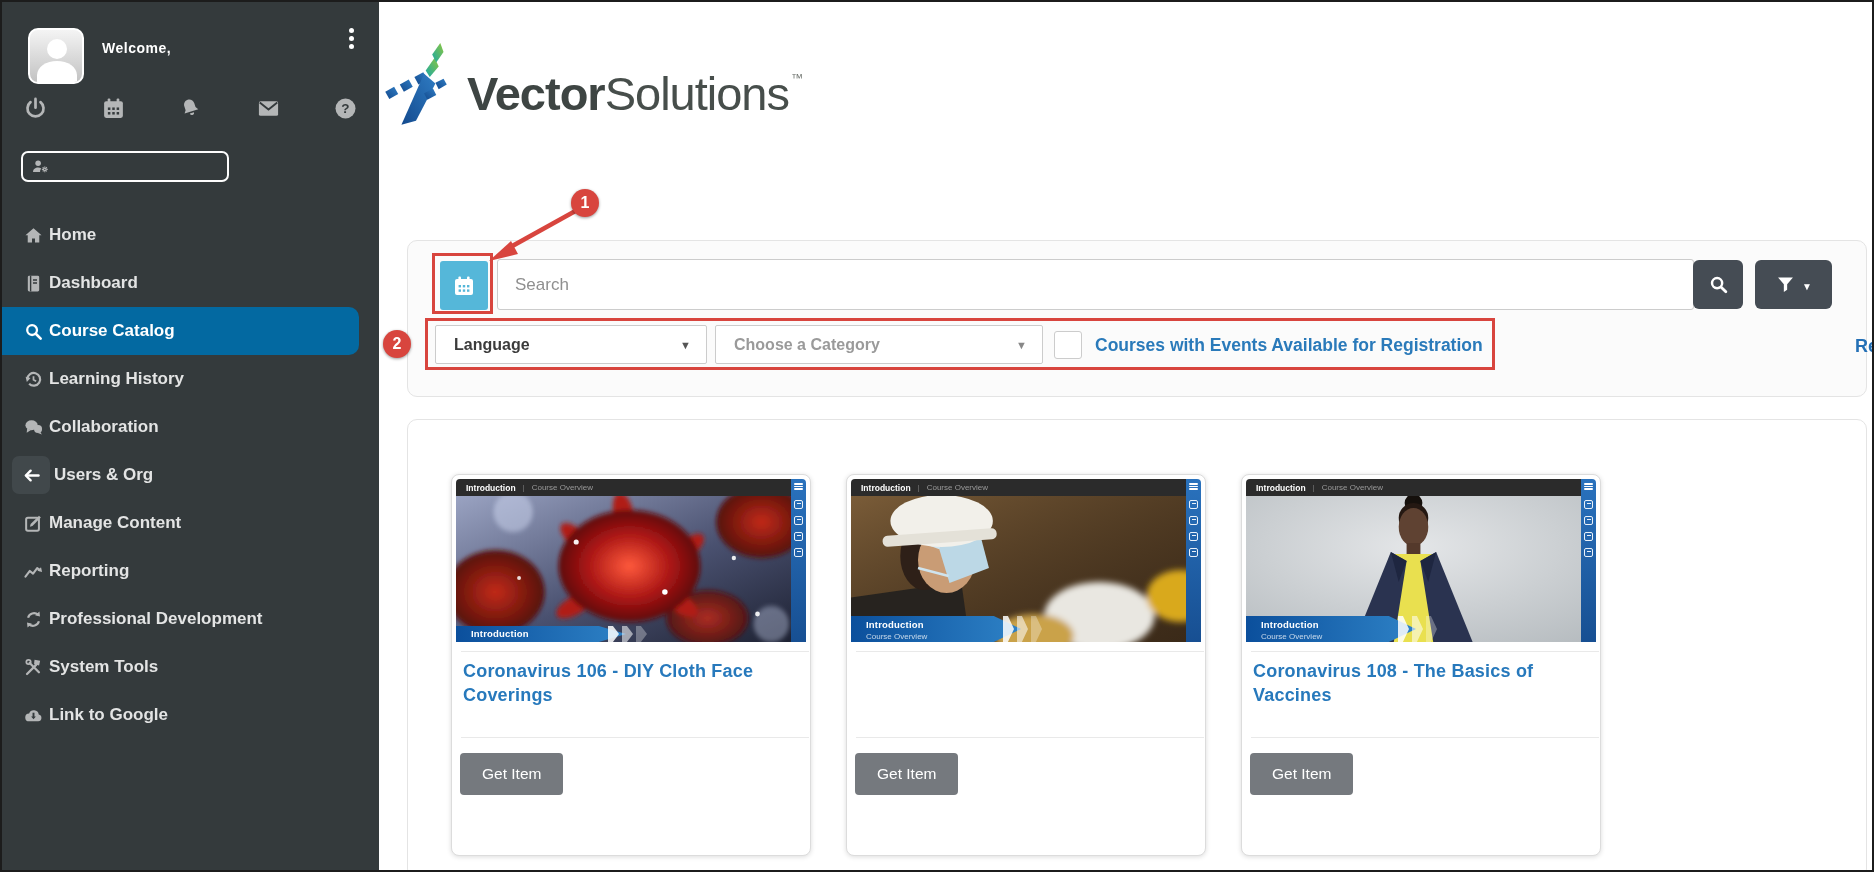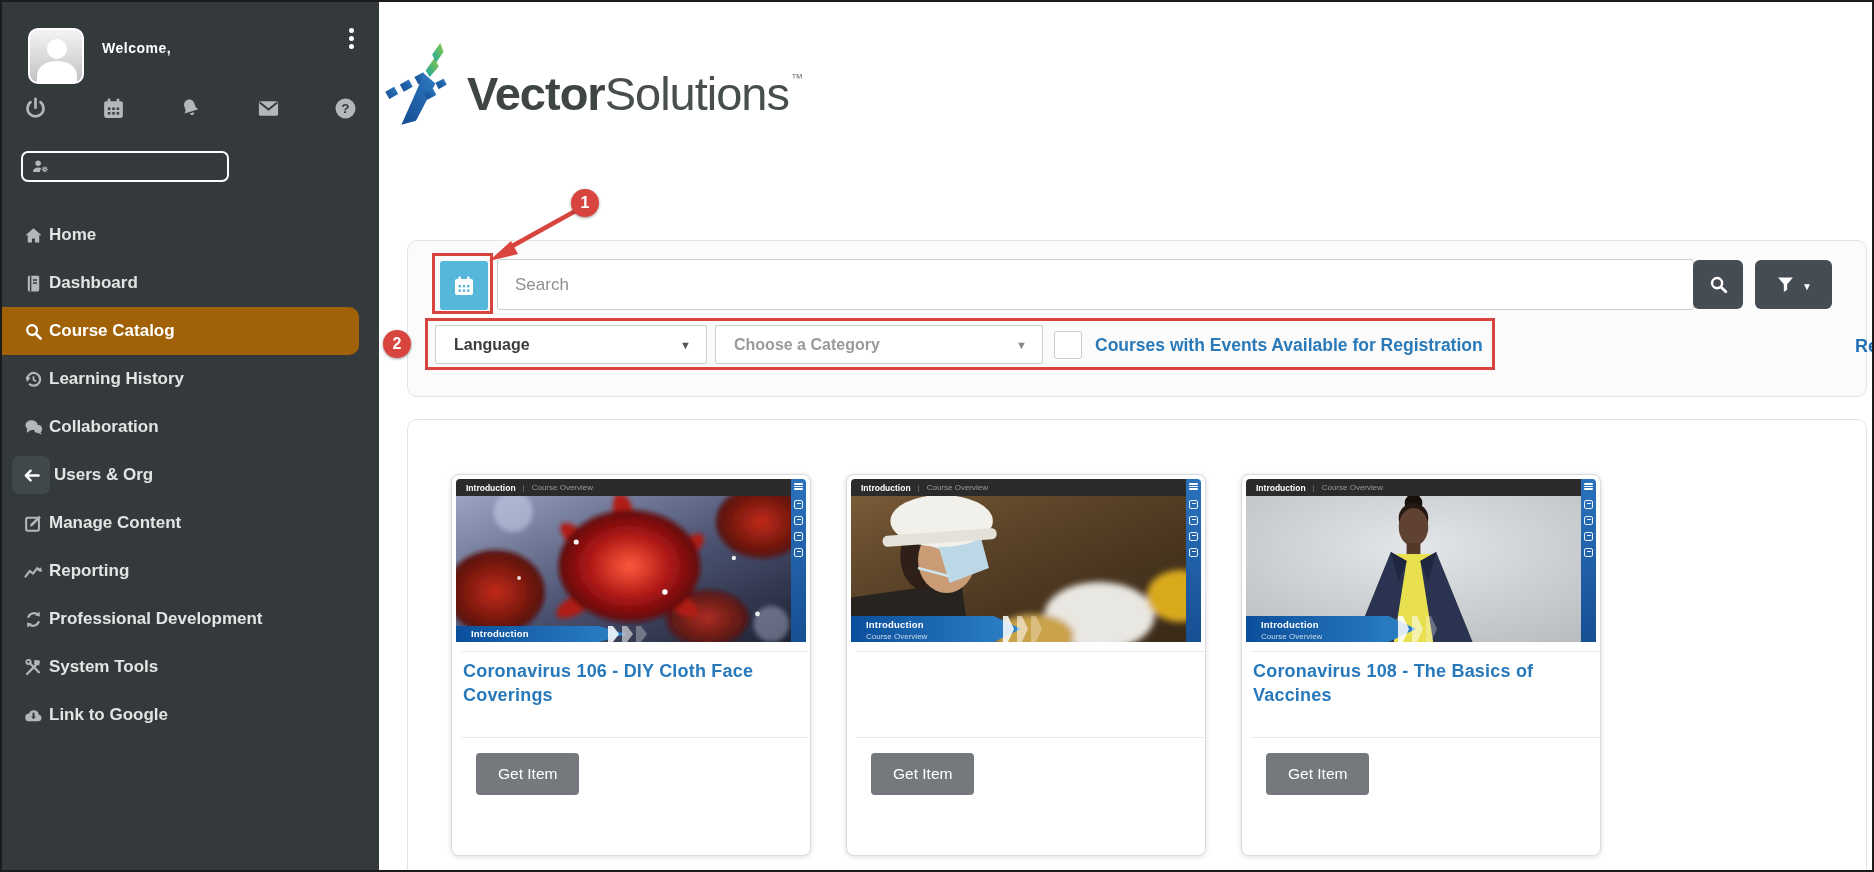--- a/index.html
+++ b/index.html
@@ -33,21 +33,21 @@
                  padding-left:8px; background:transparent; }
   .side-search svg { width:19px; height:19px; }
   .side-search input { background:transparent; border:none; outline:none; color:#fff;
                        width:160px; margin-left:6px; font-size:14px; }
 
   .nav { position:absolute; left:0; top:209px; width:100%; list-style:none; }
   .nav li { height:48px; display:flex; align-items:center; gap:4px; padding-left:19px;
             font-size:17px; font-weight:bold; color:#e3e4e4; cursor:pointer; }
   .nav li .nico { width:24px; height:24px; flex:0 0 24px; display:flex; align-items:center; justify-content:center;}
   .nav li svg { width:21px; height:21px; }
-  .nav li.active { background:#a16207; color:#ffffff; width:357px;
+  .nav li.active { background:#0369a1; color:#ffffff; width:357px;
                    border-radius:0 10px 10px 0; }
   .arrow-box { width:38px; height:38px; margin-left:-9px; background:#41484b; border-radius:7px;
                display:flex; align-items:center; justify-content:center; }
   .arrow-box svg { width:20px; height:20px; }
 
   
   .logo { position:absolute; left:380px; top:28px; width:420px; height:112px;
           display:flex; align-items:center; cursor:pointer; }
   .logo svg.mark { width:102px; height:108px; }
   .logo .word { font-size:47px; color:#3e4543; letter-spacing:-1px; margin-left:4px; margin-top:14px;}
@@ -134,21 +134,21 @@
                   clip-path:polygon(0 0, 45% 0, 100% 50%, 45% 100%, 0 100%); }
   .banner .c1 { left:152px; opacity:.85; } .banner .c2 { left:166px; opacity:.55; }
   .banner .c3 { left:180px; opacity:.3; }
   .thumb--short .banner { height:16px; }
   .thumb--short .banner .ribbon { padding-top:2px; }
 
   .divider { position:absolute; left:9px; right:1px; border-top:1px solid #e9e9e9; }
   .d1 { top:176px; } .d2 { top:262px; }
   .card-title { position:absolute; left:11px; right:10px; top:185px; font-size:18px; font-weight:bold;
                 color:#2779bc; line-height:1.32; letter-spacing:.2px; cursor:pointer; }
-  .get-item { position:absolute; left:24px; top:278px; background:#75797e; color:#fff; border:none;
+  .get-item { position:absolute; left:8px; top:278px; background:#75797e; color:#fff; border:none;
               border-radius:4px; font-size:15.5px; padding:12px 22px; cursor:pointer;
               font-family:"Liberation Sans", sans-serif; }
 
   .ico-fill { fill:#b4b6b7; } .ico-stroke { stroke:#b4b6b7; fill:none; } .active .ico-stroke { stroke:#ffffff; }
 </style>
 </head>
 <body>
 
 <div class="page">
 

